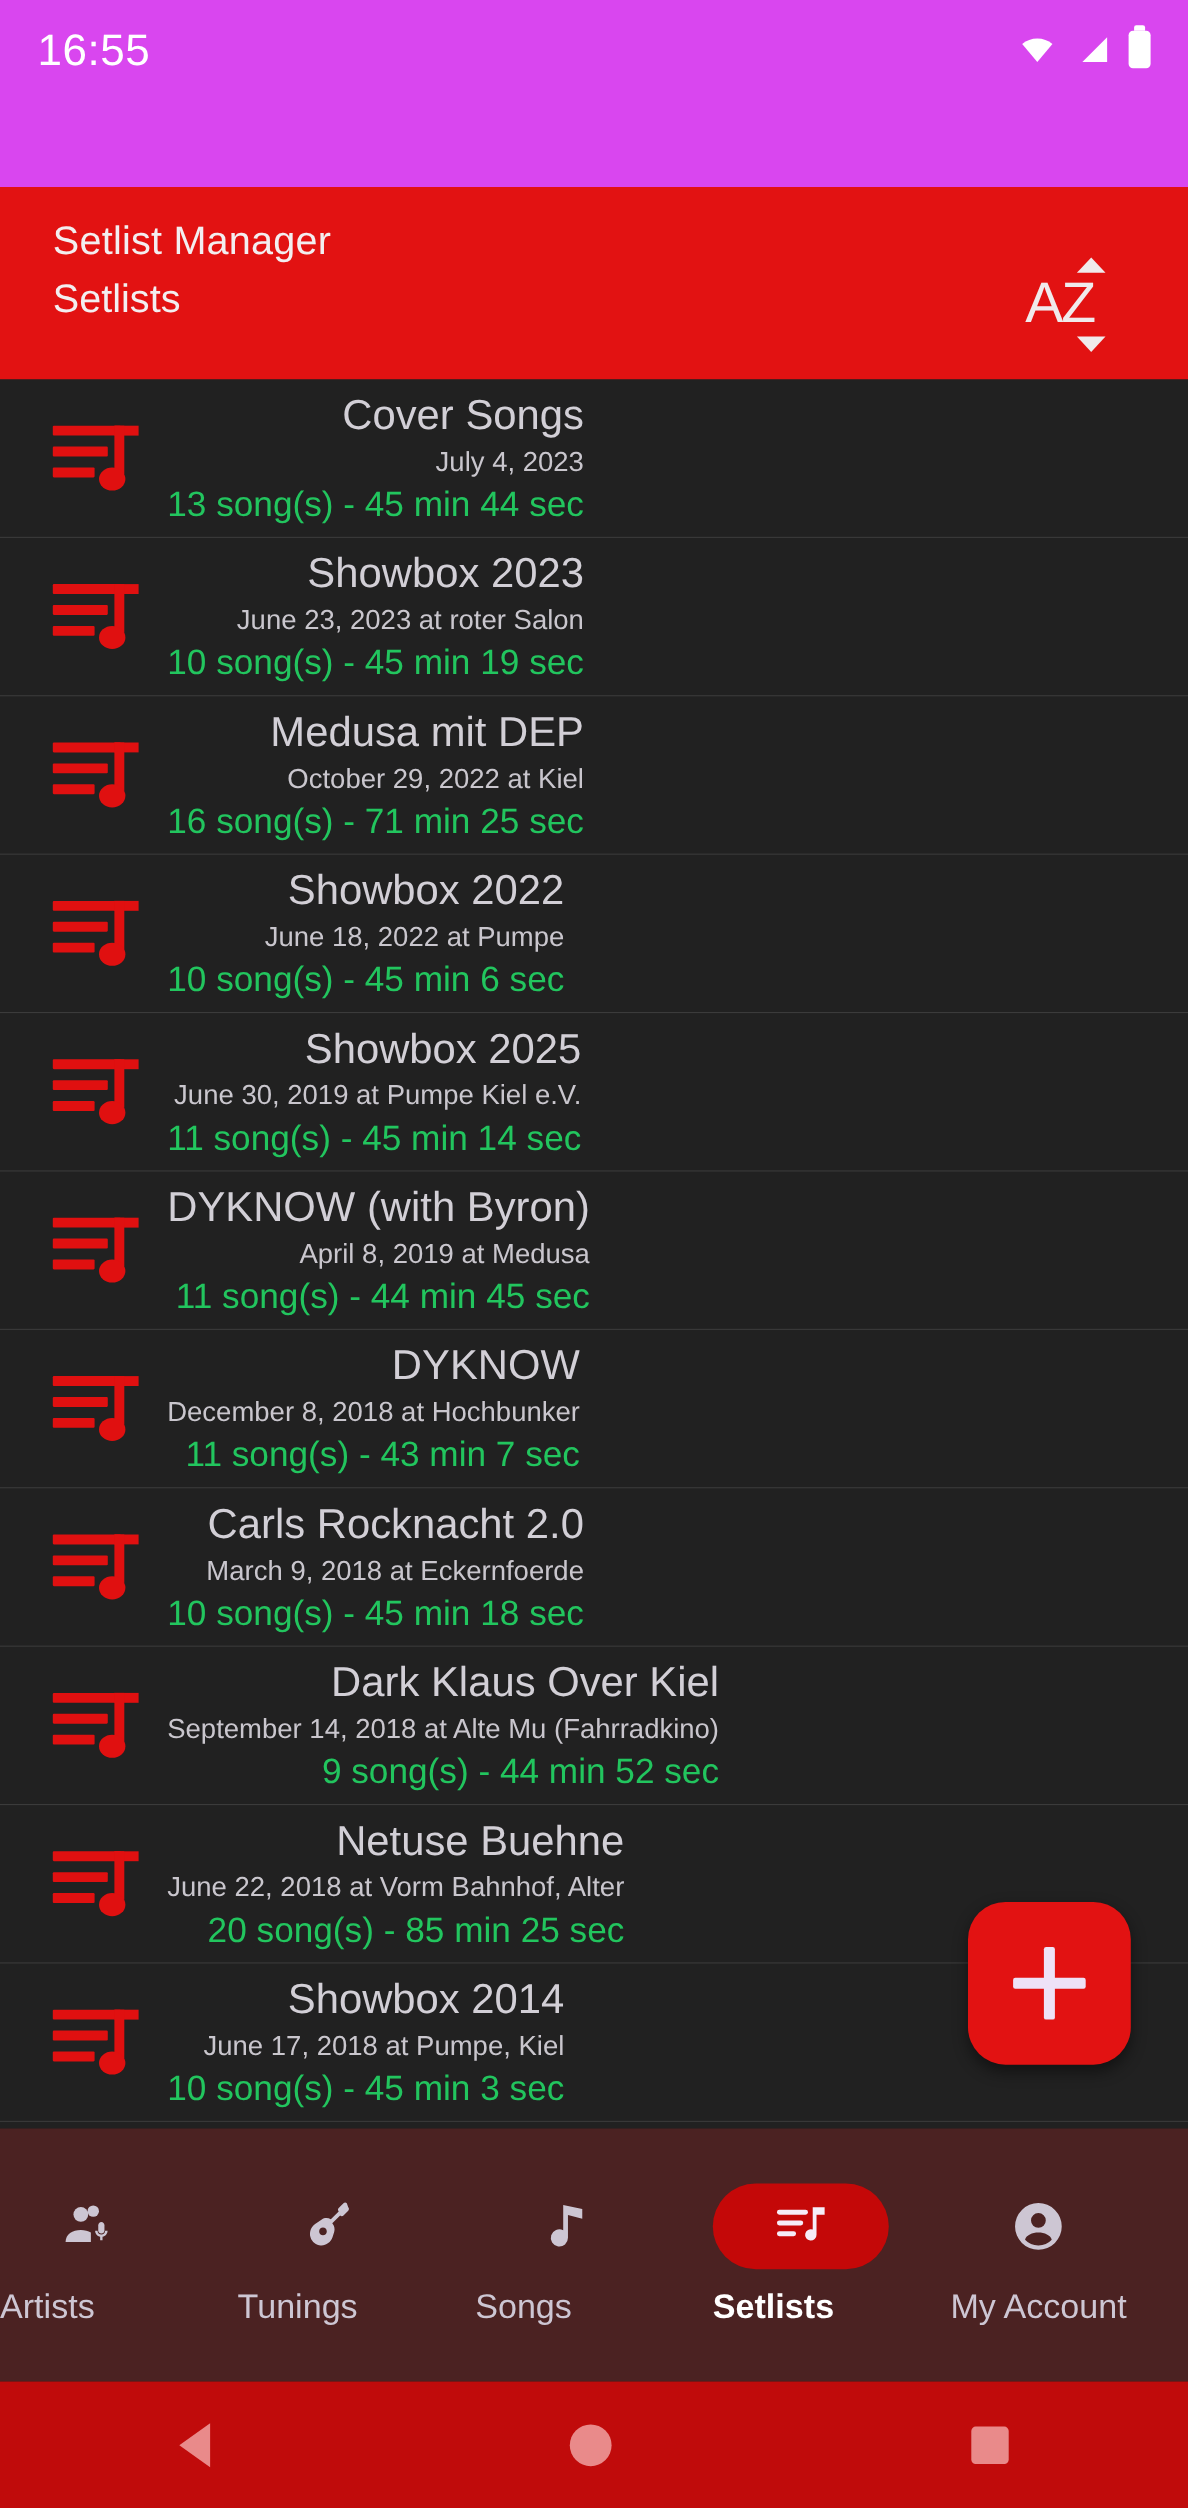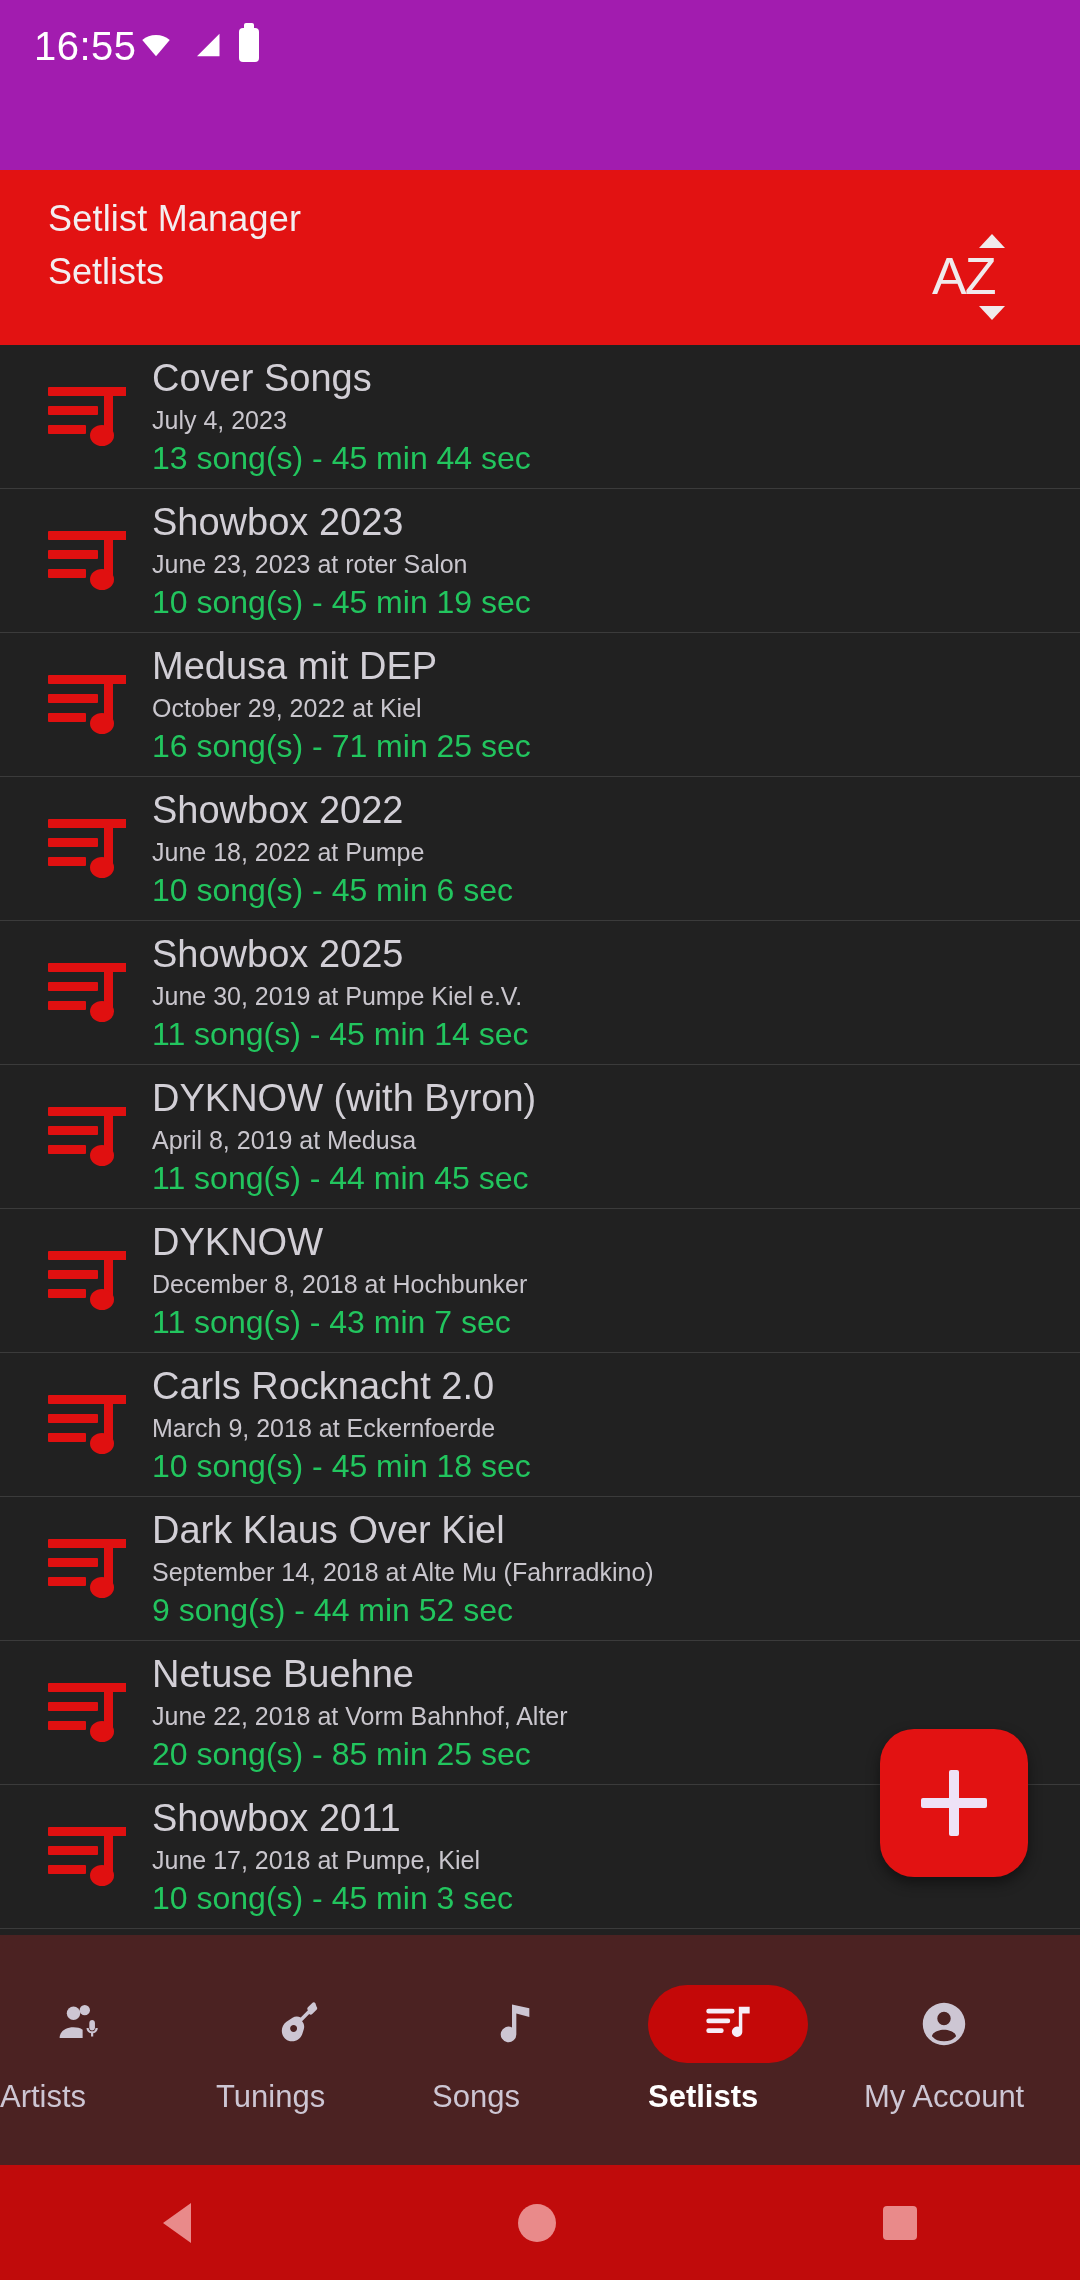--- a/index.html
+++ b/index.html
@@ -6,22 +6,22 @@
   html,body{
     width:1080px; height:2280px;
     background:#1c1c1c;
     font-family:"Liberation Sans", sans-serif;
     overflow:hidden;
   }
   .phone{ position:relative; width:1080px; height:2280px; background:#1f1f1f; }
 
   
   .statusbar{
-    height:170px; background:#a21caf; position:relative;
-    display:flex; align-items:flex-start; justify-content:flex-start;
+    height:170px; background:#d946ef; position:relative;
+    display:flex; align-items:flex-start; justify-content:space-between;
     padding:26px 34px 0 34px;
   }
   .status-time{ color:#fff; font-size:40px; letter-spacing:.5px; line-height:1; }
   .status-icons{ display:flex; align-items:center; gap:14px; margin-top:2px; }
   .ic-wifi{ width:38px; height:30px; }
   .ic-sig{ width:36px; height:30px; }
   .ic-batt{ width:20px; height:34px; background:#fff; border-radius:4px; position:relative; }
   .ic-batt:after{ content:""; position:absolute; top:-5px; left:5px; width:10px; height:5px; background:#fff; border-radius:2px 2px 0 0;}
 
   
@@ -38,20 +38,21 @@
   .tri{ position:absolute; left:47px; width:0; height:0; border-left:13px solid transparent; border-right:13px solid transparent; }
   .tri.up{ top:-2px; border-bottom:14px solid #f0eaec; }
   .tri.dn{ bottom:-4px; border-top:14px solid #f0eaec; }
 
   
   .list{ position:absolute; top:345px; left:0; right:0; bottom:345px; background:#212121; overflow:hidden; }
   .row{
     display:flex; align-items:center;
     height:144px; border-bottom:1px solid #3b3b3b;
     padding-left:48px;
+    text-align:right;
   }
   .row-icon{ width:84px; min-width:84px; height:72px; position:relative; margin-right:20px; }
   .texts{ display:flex; flex-direction:column; justify-content:center; overflow:hidden; }
   .r-title{ color:#d2cfd6; font-size:38px; line-height:1.3; white-space:nowrap; }
   .r-sub{ color:#c9c6cd; font-size:25px; line-height:1.32; white-space:nowrap; }
   .r-meta{ color:#22c55e; font-size:32px; line-height:1.32; white-space:nowrap; }
 
   
   .pl{ position:absolute; left:0; top:6px; width:84px; height:64px; }
   .pl i{ position:absolute; left:0; height:9px; background:#e01010; display:block; border-radius:1px; }
@@ -297,21 +298,21 @@
           <div class="pl">
             <i class="l1"></i>
             <i class="l2"></i>
             <i class="l3"></i>
             <div class="flag"></div>
             <div class="stem"></div>
             <div class="head"></div>
           </div>
         </div>
         <div class="texts">
-          <div class="r-title">Showbox 2011</div>
+          <div class="r-title">Showbox 2014</div>
           <div class="r-sub">June 17, 2018 at Pumpe, Kiel</div>
           <div class="r-meta">10 song(s) - 45 min 3 sec</div>
         </div>
       </div>
     </div>
 
   <div class="fab">
     <span></span>
   </div>
 

